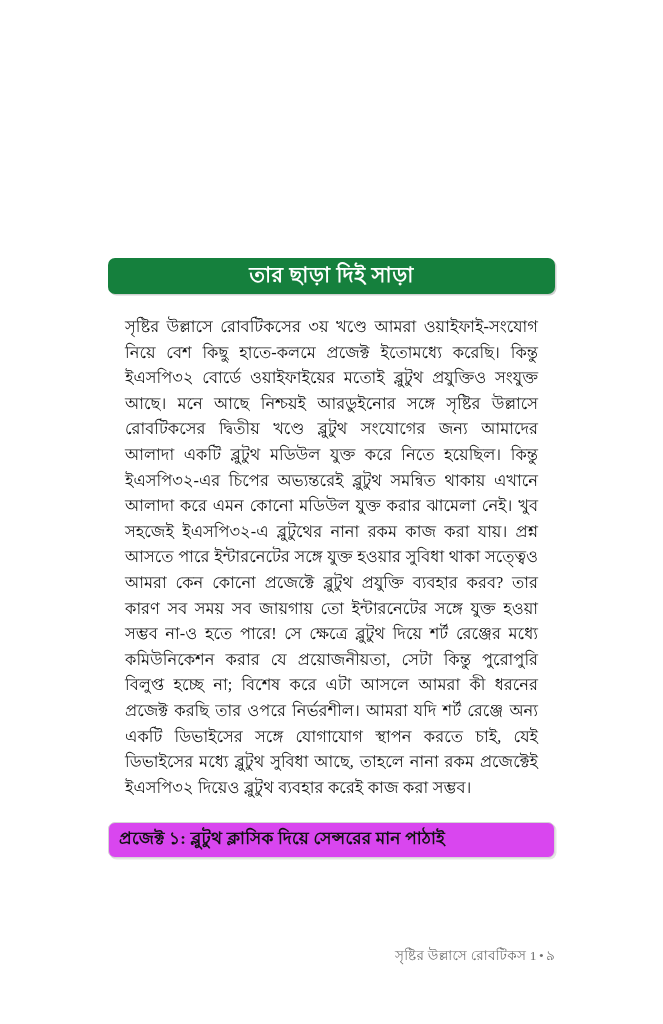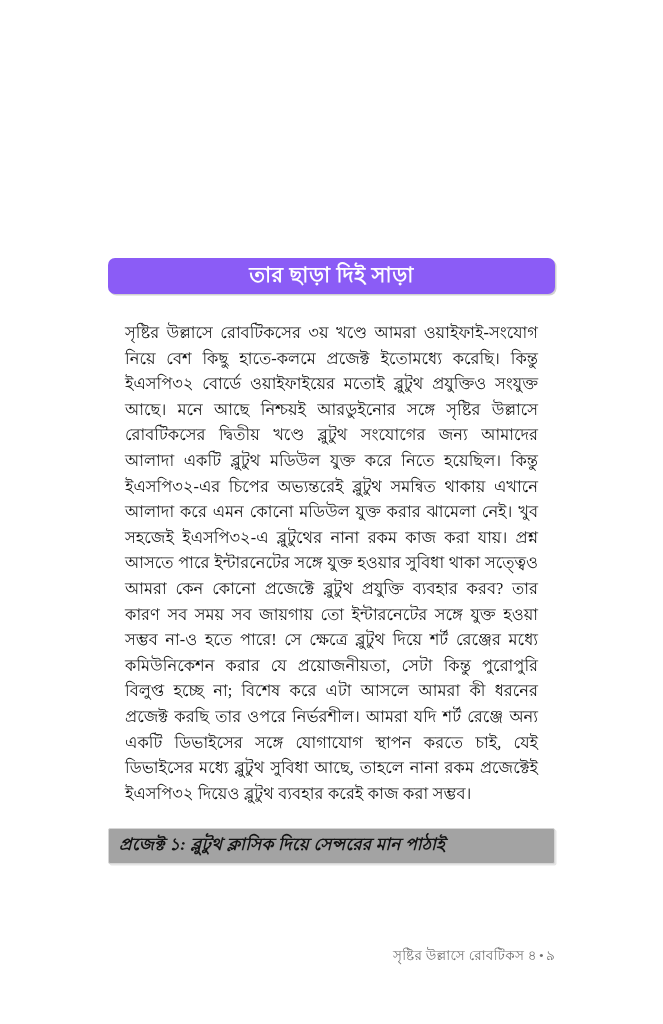--- a/index.html
+++ b/index.html
@@ -37,28 +37,28 @@
     text-align: center;
     font-size: 12.5px;
     line-height: 1.2;
     letter-spacing: .3px;
     color: #1a1a1a;
     margin: 0 0 7px 0;
     font-weight: 400;
   }
 
   .title-bar {
-    background: #8b5cf6;
+    background: #15803d;
     border-radius: 7px;
     height: 36px;
     display: flex;
     align-items: center;
     justify-content: center;
     box-shadow: 1.5px 1.5px 0 rgba(0,0,0,0.18);
-    margin-bottom: 26px;
+    margin-bottom: 20px;
   }
   .title-bar .title-text {
     color: #ffffff;
     font-size: 21px;
     font-weight: 700;
     letter-spacing: .6px;
     line-height: 1;
     padding-bottom: 2px;
   }
 
@@ -68,26 +68,25 @@
     line-height: 25.6px;
     text-align: justify;
     text-justify: inter-word;
     color: #141414;
     word-spacing: 0.5px;
     hyphens: none;
   }
 
   .project-heading {
     margin: 22px 0 16px 0;
-    background: #a3a3a3;
+    background: #d946ef;
     border: 1px solid #d6d6d6;
-    border-radius: 2px;
+    border-radius: 7px;
     padding: 5px 10px 6px 10px;
     box-shadow: 1.5px 1.5px 0 rgba(0,0,0,0.10);
-    font-style: italic;
   }
   .project-heading .ph-text {
     font-size: 17px;
     font-weight: 700;
     color: #121212;
     line-height: 1.35;
     letter-spacing: .2px;
   }
 
   .footer {
@@ -116,16 +115,16 @@
     <p class="body-para">সৃষ্টির উল্লাসে রোবটিকসের ৩য় খণ্ডে আমরা ওয়াইফাই-সংযোগ নিয়ে বেশ কিছু হাতে-কলমে প্রজেক্ট ইতোমধ্যে করেছি। কিন্তু ইএসপি৩২ বোর্ডে ওয়াইফাইয়ের মতোই ব্লুটুথ প্রযুক্তিও সংযুক্ত আছে। মনে আছে নিশ্চয়ই আরডুইনোর সঙ্গে সৃষ্টির উল্লাসে রোবটিকসের দ্বিতীয় খণ্ডে ব্লুটুথ সংযোগের জন্য আমাদের আলাদা একটি ব্লুটুথ মডিউল যুক্ত করে নিতে হয়েছিল। কিন্তু ইএসপি৩২-এর চিপের অভ্যন্তরেই ব্লুটুথ সমন্বিত থাকায় এখানে আলাদা করে এমন কোনো মডিউল যুক্ত করার ঝামেলা নেই। খুব সহজেই ইএসপি৩২-এ ব্লুটুথের নানা রকম কাজ করা যায়। প্রশ্ন আসতে পারে ইন্টারনেটের সঙ্গে যুক্ত হওয়ার সুবিধা থাকা সত্ত্বেও আমরা কেন কোনো প্রজেক্টে ব্লুটুথ প্রযুক্তি ব্যবহার করব? তার কারণ সব সময় সব জায়গায় তো ইন্টারনেটের সঙ্গে যুক্ত হওয়া সম্ভব না-ও হতে পারে! সে ক্ষেত্রে ব্লুটুথ দিয়ে শর্ট রেঞ্জের মধ্যে কমিউনিকেশন করার যে প্রয়োজনীয়তা, সেটা কিন্তু পুরোপুরি বিলুপ্ত হচ্ছে না; বিশেষ করে এটা আসলে আমরা কী ধরনের প্রজেক্ট করছি তার ওপরে নির্ভরশীল। আমরা যদি শর্ট রেঞ্জে অন্য একটি ডিভাইসের সঙ্গে যোগাযোগ স্থাপন করতে চাই, যেই ডিভাইসের মধ্যে ব্লুটুথ সুবিধা আছে, তাহলে নানা রকম প্রজেক্টেই ইএসপি৩২ দিয়েও ব্লুটুথ ব্যবহার করেই কাজ করা সম্ভব।</p>
 
     <div class="project-heading">
       <span class="ph-text">প্রজেক্ট ১: ব্লুটুথ ক্লাসিক দিয়ে সেন্সরের মান পাঠাই</span>
     </div>
 
 
   </div>
 
   <div class="footer">
-    <span>সৃষ্টির উল্লাসে রোবটিকস ৪</span><span class="sep">•</span><span>৯</span>
+    <span>সৃষ্টির উল্লাসে রোবটিকস 1</span><span class="sep">•</span><span>৯</span>
   </div>
 
 </div>
 
 </body></html>

